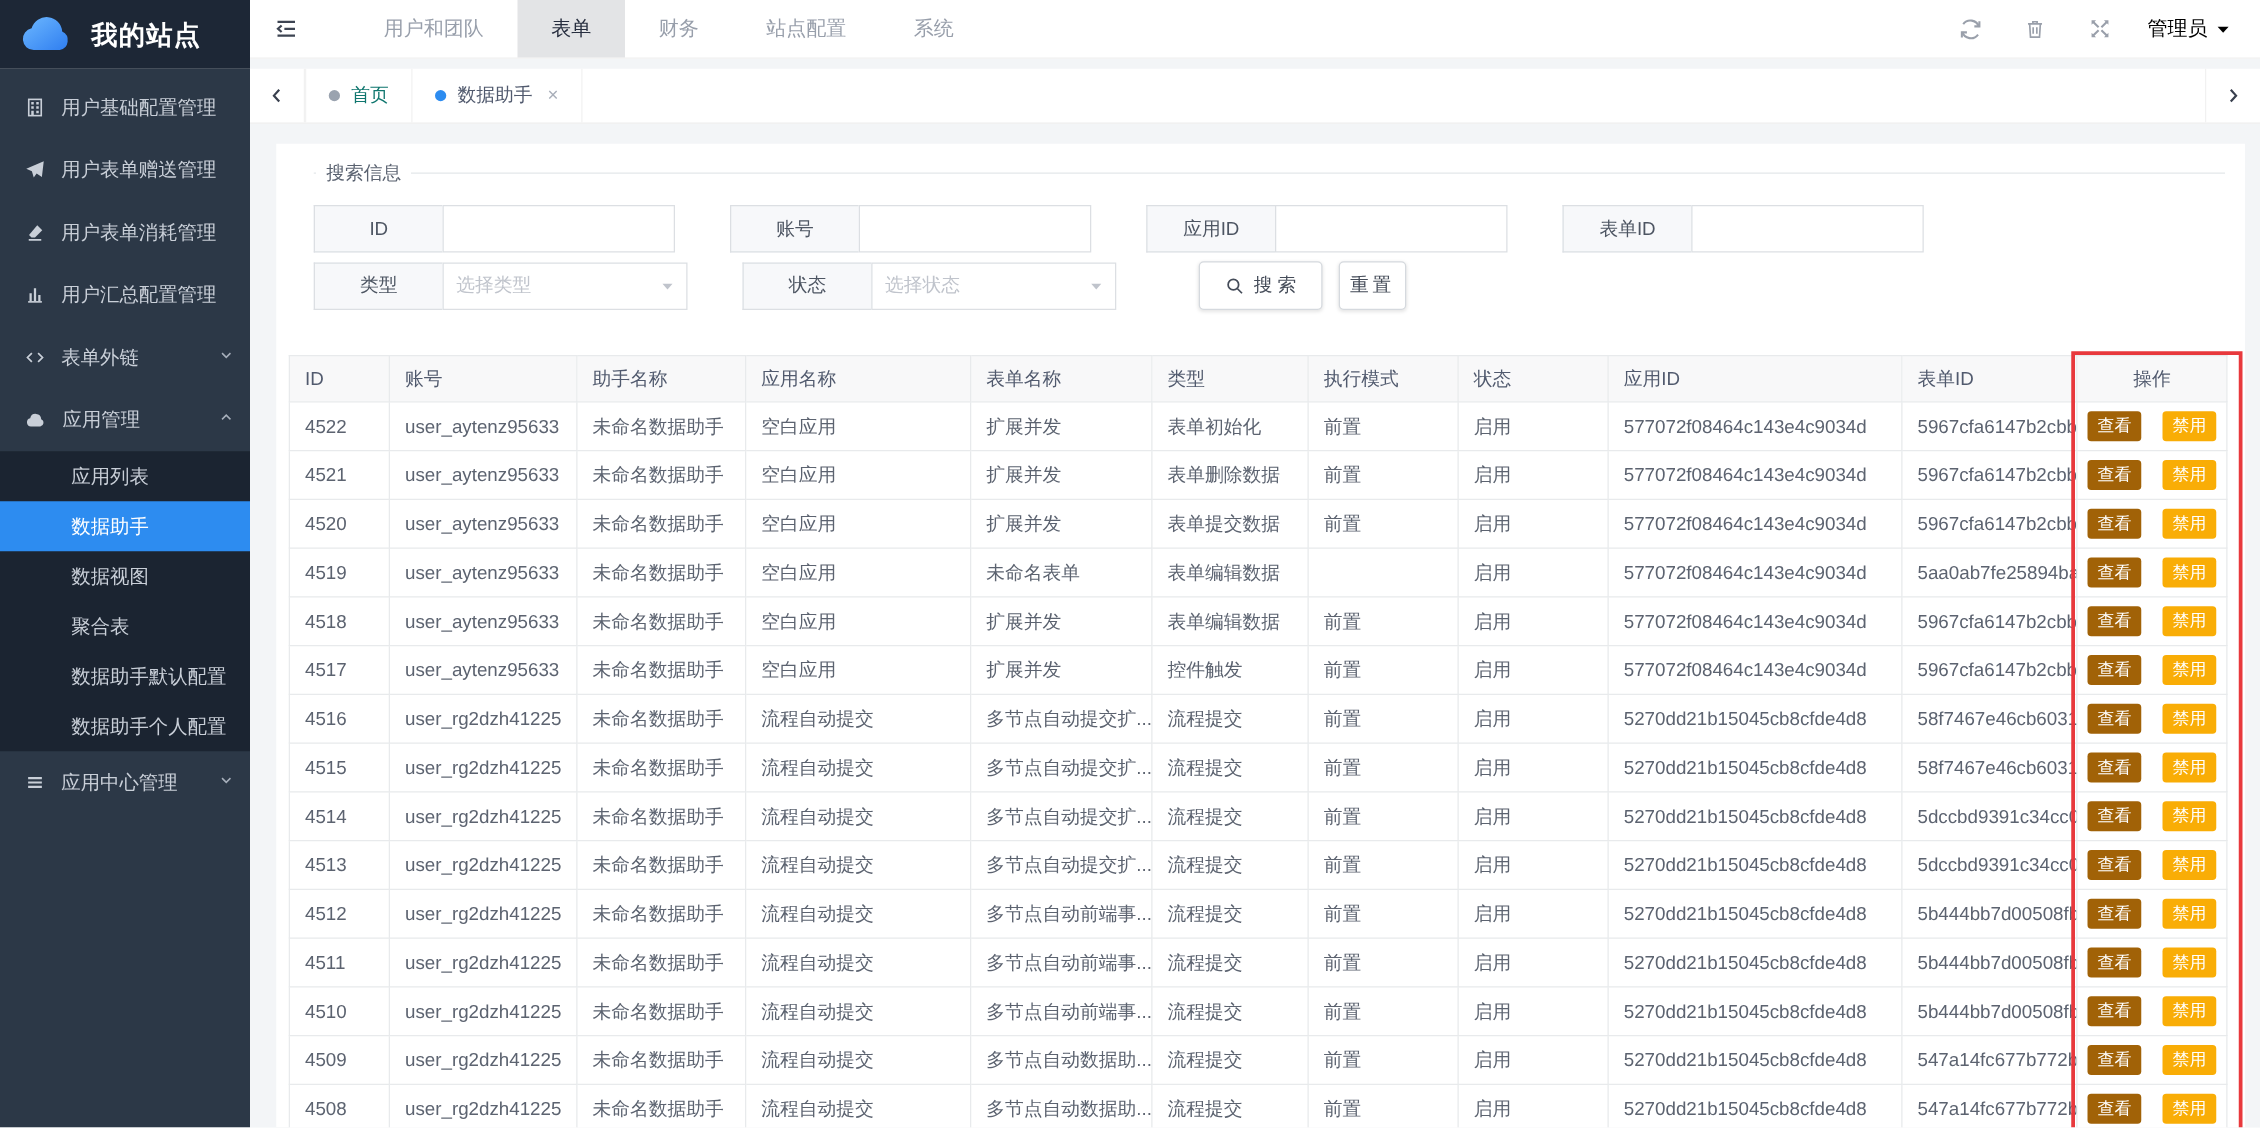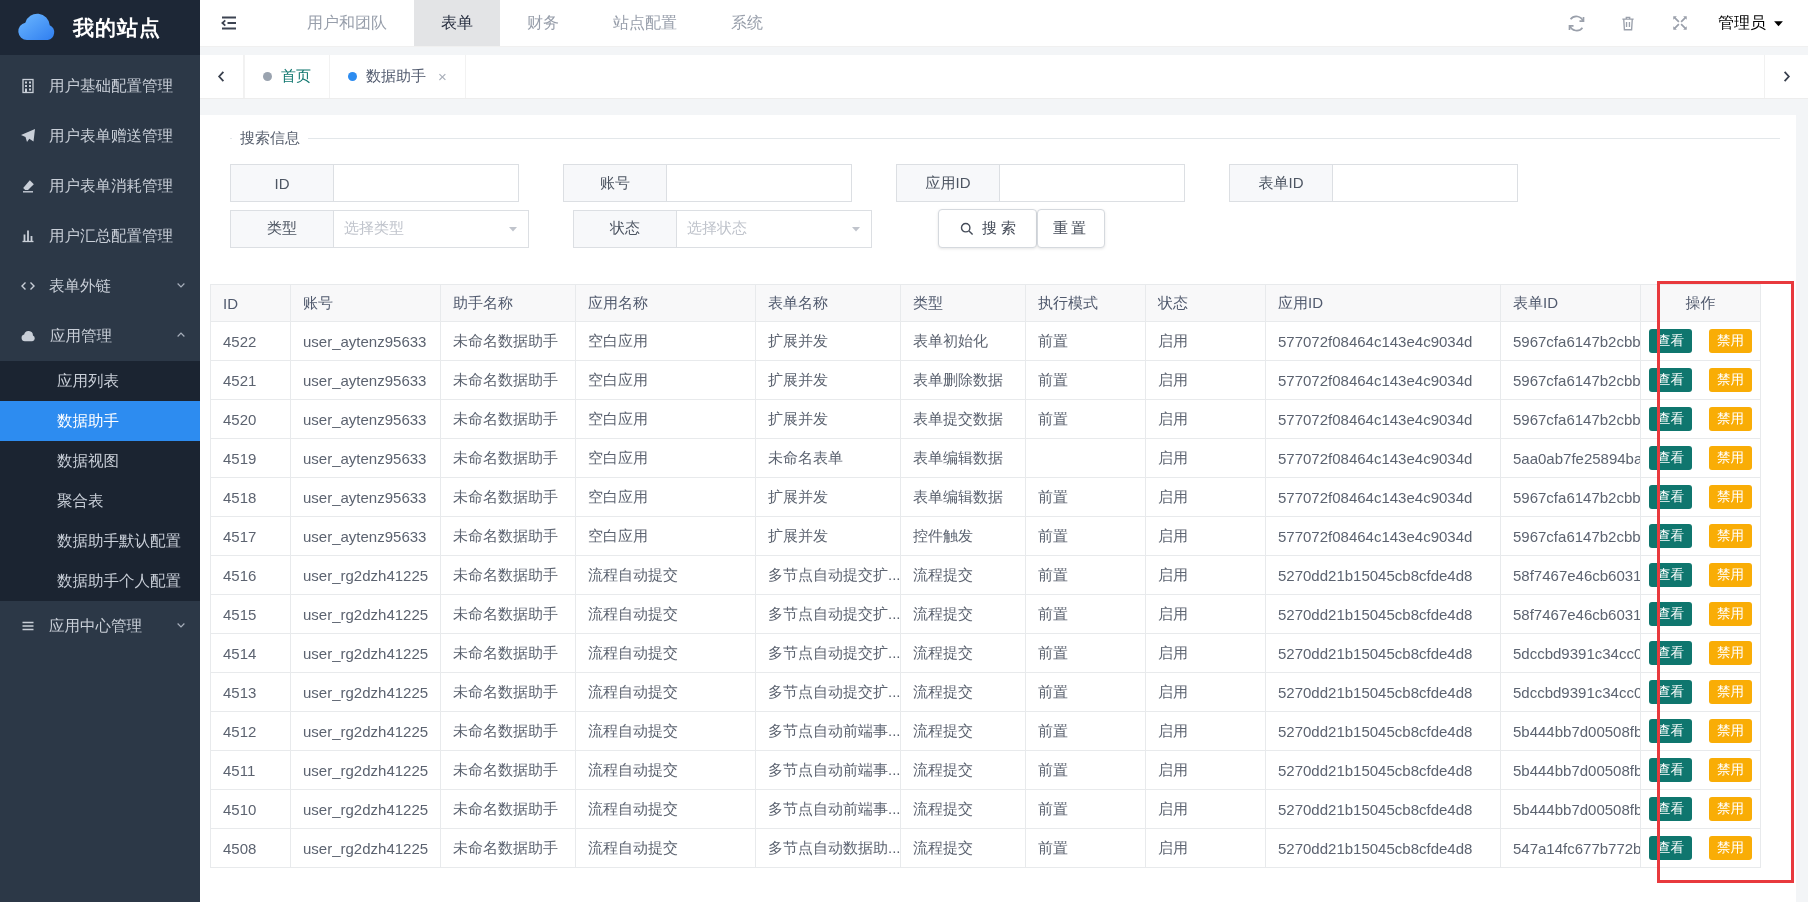--- a/index.html
+++ b/index.html
@@ -38,44 +38,44 @@
   .tab-nav.left{border-right:1px solid #f1f1f1;}
   .tab-nav.right{margin-left:auto;border-left:1px solid #f1f1f1;}
   .tabs{display:flex;align-items:stretch;}
   .tab{display:flex;align-items:center;gap:9px;padding:0 18px;font-size:15px;color:#0f766e;border-right:1px solid #f2f2f2;cursor:pointer;}
   .tab:first-child{border-left:1px solid #f2f2f2;}
   .tab .dot{width:9px;height:9px;border-radius:50%;}
   .tab.active{color:#515a6e;}
   .tab-close{color:#a8aeb9;font-size:15px;margin-left:3px;cursor:pointer;}
 
   
-  .content{position:absolute;top:99px;left:200px;right:0;bottom:0;background:#f3f5f7;padding:16px 12px 0 0;overflow:hidden;}
+  .content{position:absolute;top:99px;left:200px;right:0;bottom:0;background:#f3f5f7;padding:16px 12px 0 21px;overflow:hidden;}
   .card{background:#fff;width:100%;height:calc(100% - 0px);padding:8px 10px 0 10px;position:relative;}
 
   fieldset.search-panel{border:none;border-top:1px solid #e3e7ea;margin:6px 6px 0 20px;padding:0 0 16px 0;}
   legend{font-size:15px;color:#5a6270;padding:0 8px;margin-left:2px;}
   .sf-row{display:flex;align-items:center;margin-top:16px;}
   .sf-row.second{margin-top:7px;}
   .sf-group{display:flex;height:38px;margin-right:44px;}
   .sf-label{width:103px;background:#f7f8fa;border:1px solid #dcdfe3;border-right:none;display:flex;align-items:center;justify-content:center;font-size:15px;color:#4d5562;}
   .sf-input{width:186px;border:1px solid #dcdfe3;background:#fff;font-size:15px;padding:0 10px;color:#515a6e;outline:none;font-family:inherit;}
   .sf-select{width:196px;border:1px solid #dcdfe3;background:#fff;display:flex;align-items:center;justify-content:space-between;padding:0 10px;color:#c0c4cc;font-size:15px;cursor:pointer;}
   .btn{height:39px;background:#fff;border:1px solid #d5d9de;border-radius:4px;font-size:15px;color:#454c59;display:inline-flex;align-items:center;justify-content:center;cursor:pointer;box-shadow:0 1px 3px rgba(0,0,0,.10);}
   .btn-search{width:99px;gap:7px;margin-left:22px;letter-spacing:4px;padding-left:4px;}
-  .btn-reset{width:68px;letter-spacing:3px;}
+  .btn-reset{width:54px;margin-left:13px;letter-spacing:3px;}
 
   
   .table-wrap{position:relative;margin-top:20px;margin-left:0;}
   table{width:1550px;border-collapse:collapse;table-layout:fixed;background:#fff;}
   th{height:37px;background:#f8f8f9;font-weight:500;font-size:15px;color:#515a6e;text-align:left;padding:0 12px;border:1px solid #e8eaec;white-space:nowrap;overflow:hidden;}
   td{height:39px;font-size:15px;color:#5c6370;padding:0 12px;white-space:nowrap;overflow:hidden;border:1px solid #e8eaec;background:#fff;}
   th.center,td.center{text-align:center;}
   .op-cell{padding:0 4px;text-align:center;}
   .mini-btn{display:inline-block;padding:5px 8px;border-radius:3px;color:#fff;font-size:13.5px;line-height:1;cursor:pointer;}
-  .mini-view{background:#0f766e;margin-right:17px;}
+  .mini-view{background:#a16207;margin-right:17px;}
   .mini-disable{background:#f9ad06;}
   .red-box{position:absolute;top:-3px;right:-8px;width:137px;height:calc(100% + 18px);border:3px solid #e8393d;pointer-events:none;z-index:5;}
 </style>
 </head>
 <body>
 
 <header class="navbar">
   <div class="logo">
     <span class="icon">
       <svg width="50" height="36" viewBox="0 0 54 38">
@@ -498,20 +498,33 @@
               <td>流程自动提交</td>
               <td>多节点自动前端事...</td>
               <td>流程提交</td>
               <td>前置</td>
               <td>启用</td>
               <td>5270dd21b15045cb8cfde4d8</td>
               <td>5b444bb7d00508fb</td>
               <td class="op-cell"><span class="mini-btn mini-view">查看</span><span class="mini-btn mini-disable">禁用</span></td>
             </tr>
             <tr>
+              <td>4509</td>
+              <td>user_rg2dzh41225</td>
+              <td>未命名数据助手</td>
+              <td>流程自动提交</td>
+              <td>多节点自动数据助...</td>
+              <td>流程提交</td>
+              <td>前置</td>
+              <td>启用</td>
+              <td>5270dd21b15045cb8cfde4d8</td>
+              <td>547a14fc677b772b</td>
+              <td class="op-cell"><span class="mini-btn mini-view">查看</span><span class="mini-btn mini-disable">禁用</span></td>
+            </tr>
+            <tr>
               <td>4508</td>
               <td>user_rg2dzh41225</td>
               <td>未命名数据助手</td>
               <td>流程自动提交</td>
               <td>多节点自动数据助...</td>
               <td>流程提交</td>
               <td>前置</td>
               <td>启用</td>
               <td>5270dd21b15045cb8cfde4d8</td>
               <td>547a14fc677b772b</td>

